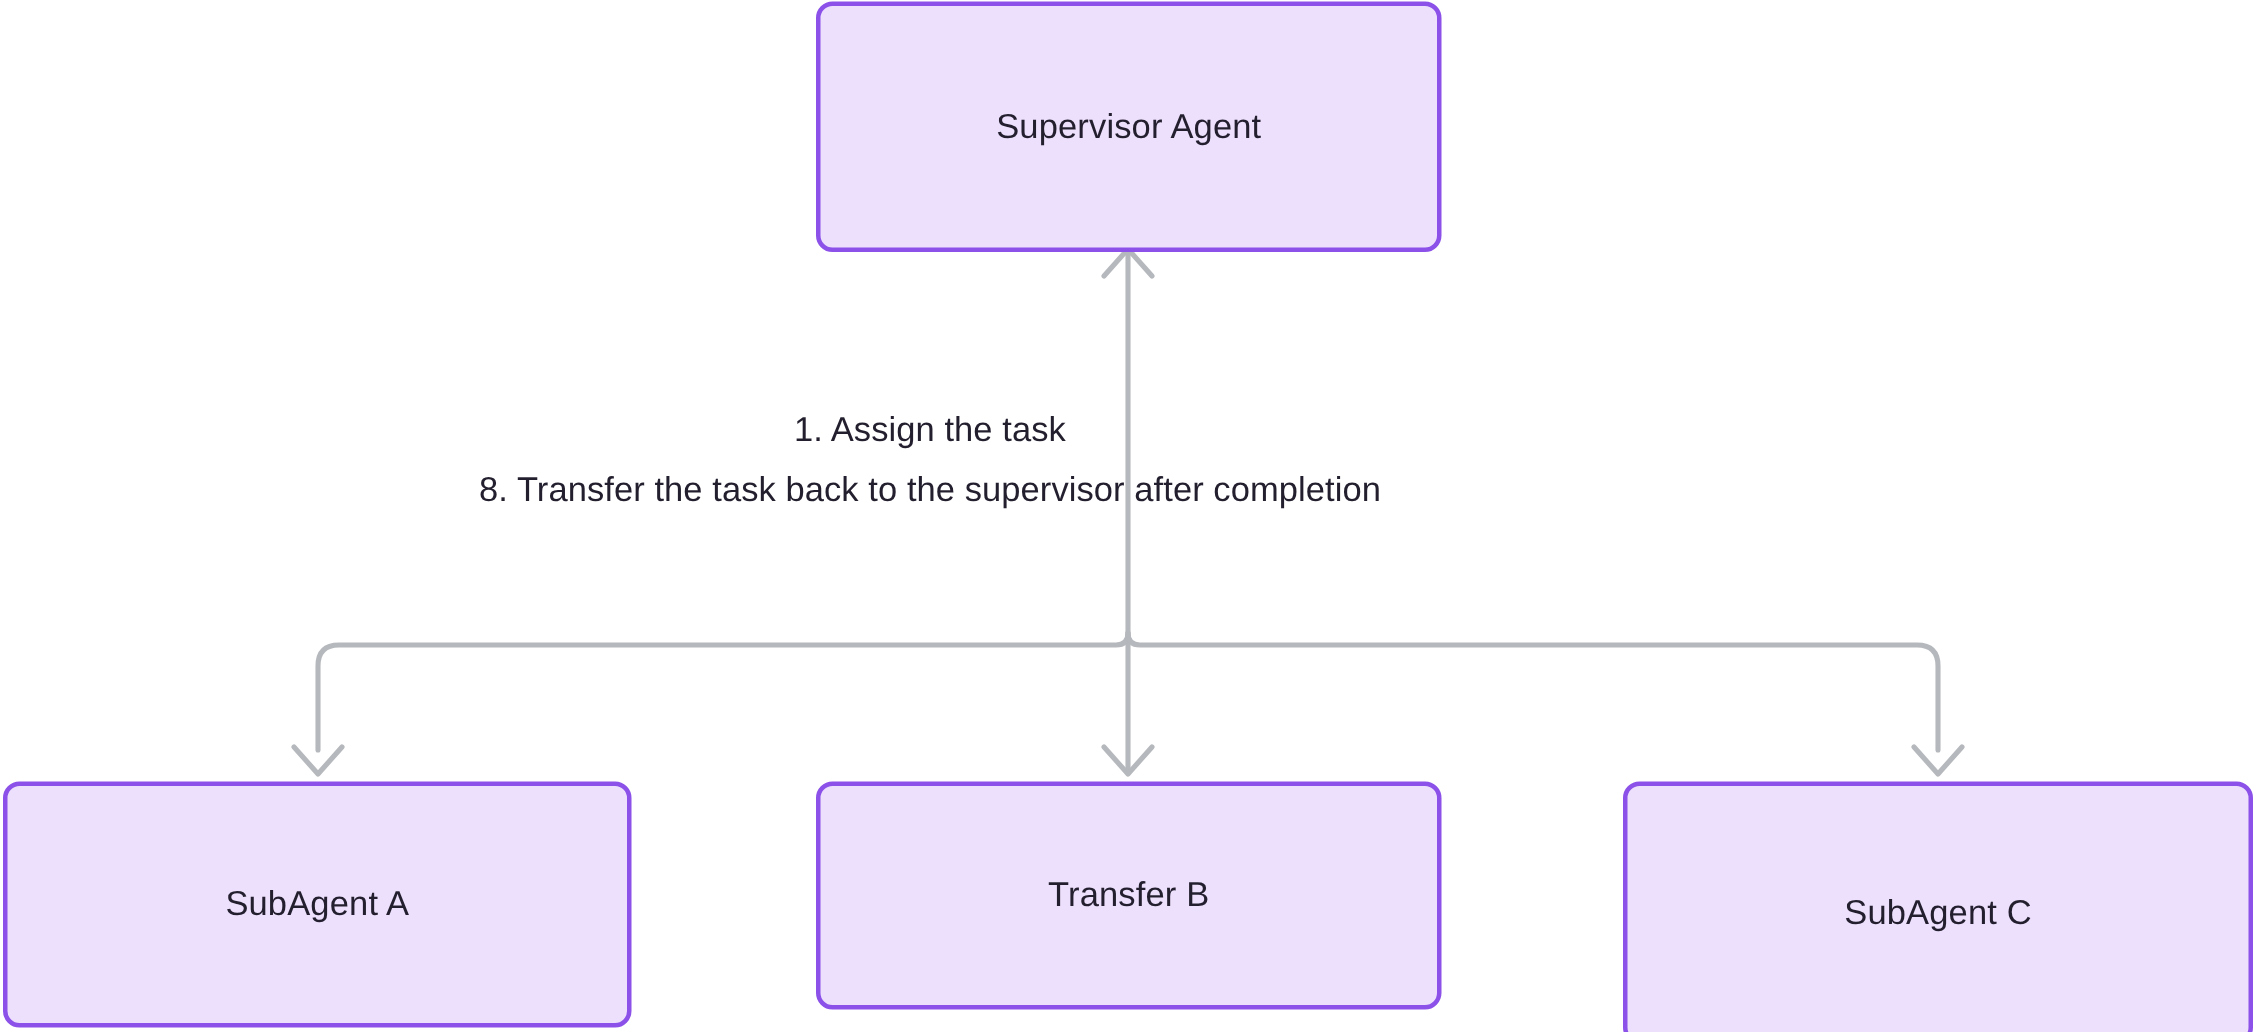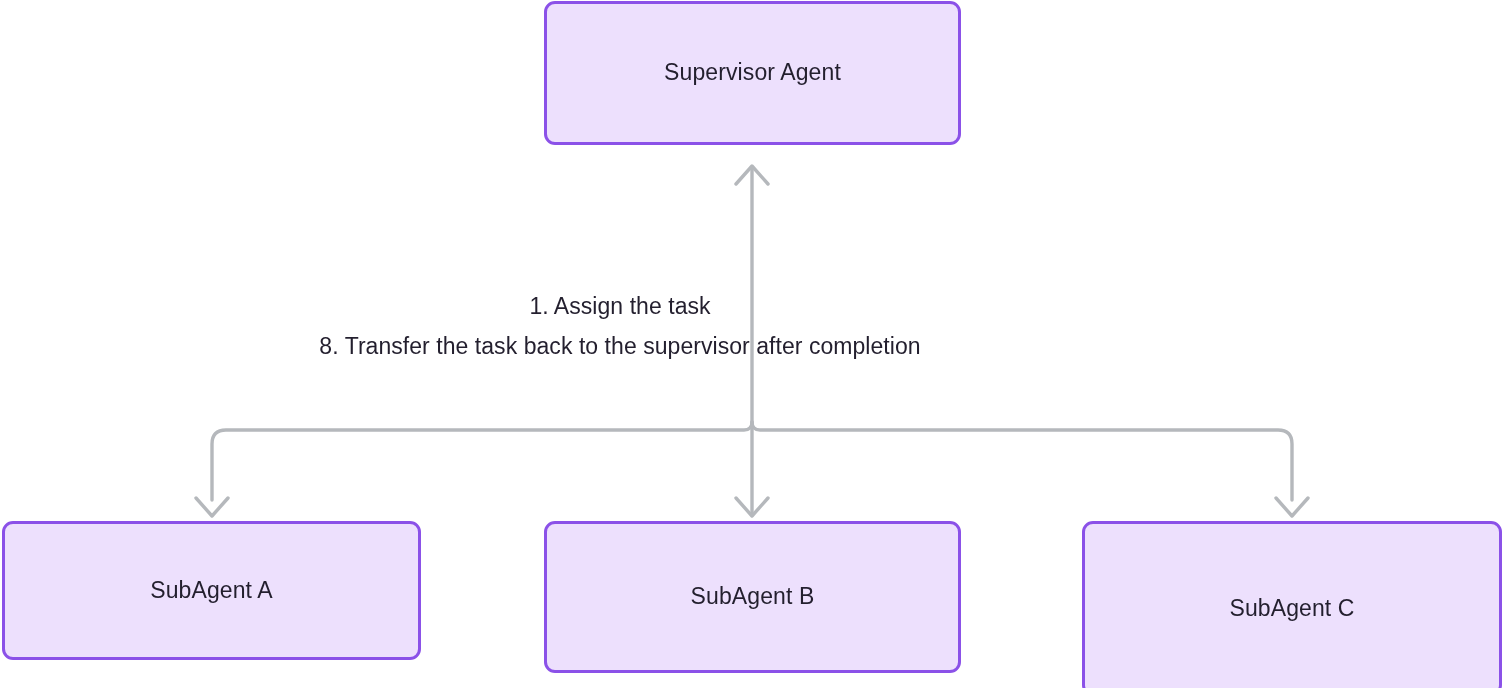--- a/index.html
+++ b/index.html
@@ -43,27 +43,27 @@
     line-height: 1.2;
     color: #231F2E;
     letter-spacing: 0.1px;
     text-align: center;
     white-space: nowrap;
   }
   #node-supervisor {
     left: 544px;
     top: 1px;
     width: 417px;
-    height: 144px;
+    height: 167px;
   }
   #node-sub-a {
     left: 2px;
     top: 521px;
     width: 419px;
-    height: 139px;
+    height: 164px;
   }
   #node-sub-b {
     left: 544px;
     top: 521px;
     width: 417px;
     height: 152px;
   }
   #node-sub-c {
     left: 1082px;
     top: 521px;
@@ -71,21 +71,20 @@
     height: 175px;
   }
   #edge-label {
     position: absolute;
     left: 0;
     top: 266px;
     width: 1240px;
     text-align: center;
     z-index: 4;
     pointer-events: none;
-    margin-top: 20px;
   }
   .edge-label-line {
     font-family: "Liberation Sans", sans-serif;
     font-size: 23px;
     line-height: 40px;
     color: #231F2E;
     letter-spacing: 0.05px;
     white-space: nowrap;
   }
 </style>
@@ -117,20 +116,20 @@
 
   <div class="node" id="node-supervisor">
     <span class="node-label">Supervisor Agent</span>
   </div>
 
   <div class="node" id="node-sub-a">
     <span class="node-label">SubAgent A</span>
   </div>
 
   <div class="node" id="node-sub-b">
-    <span class="node-label">SubAgent B</span>
+    <span class="node-label">Transfer B</span>
   </div>
 
   <div class="node" id="node-sub-c">
     <span class="node-label">SubAgent C</span>
   </div>
 
 </div>
 
 </body></html>

